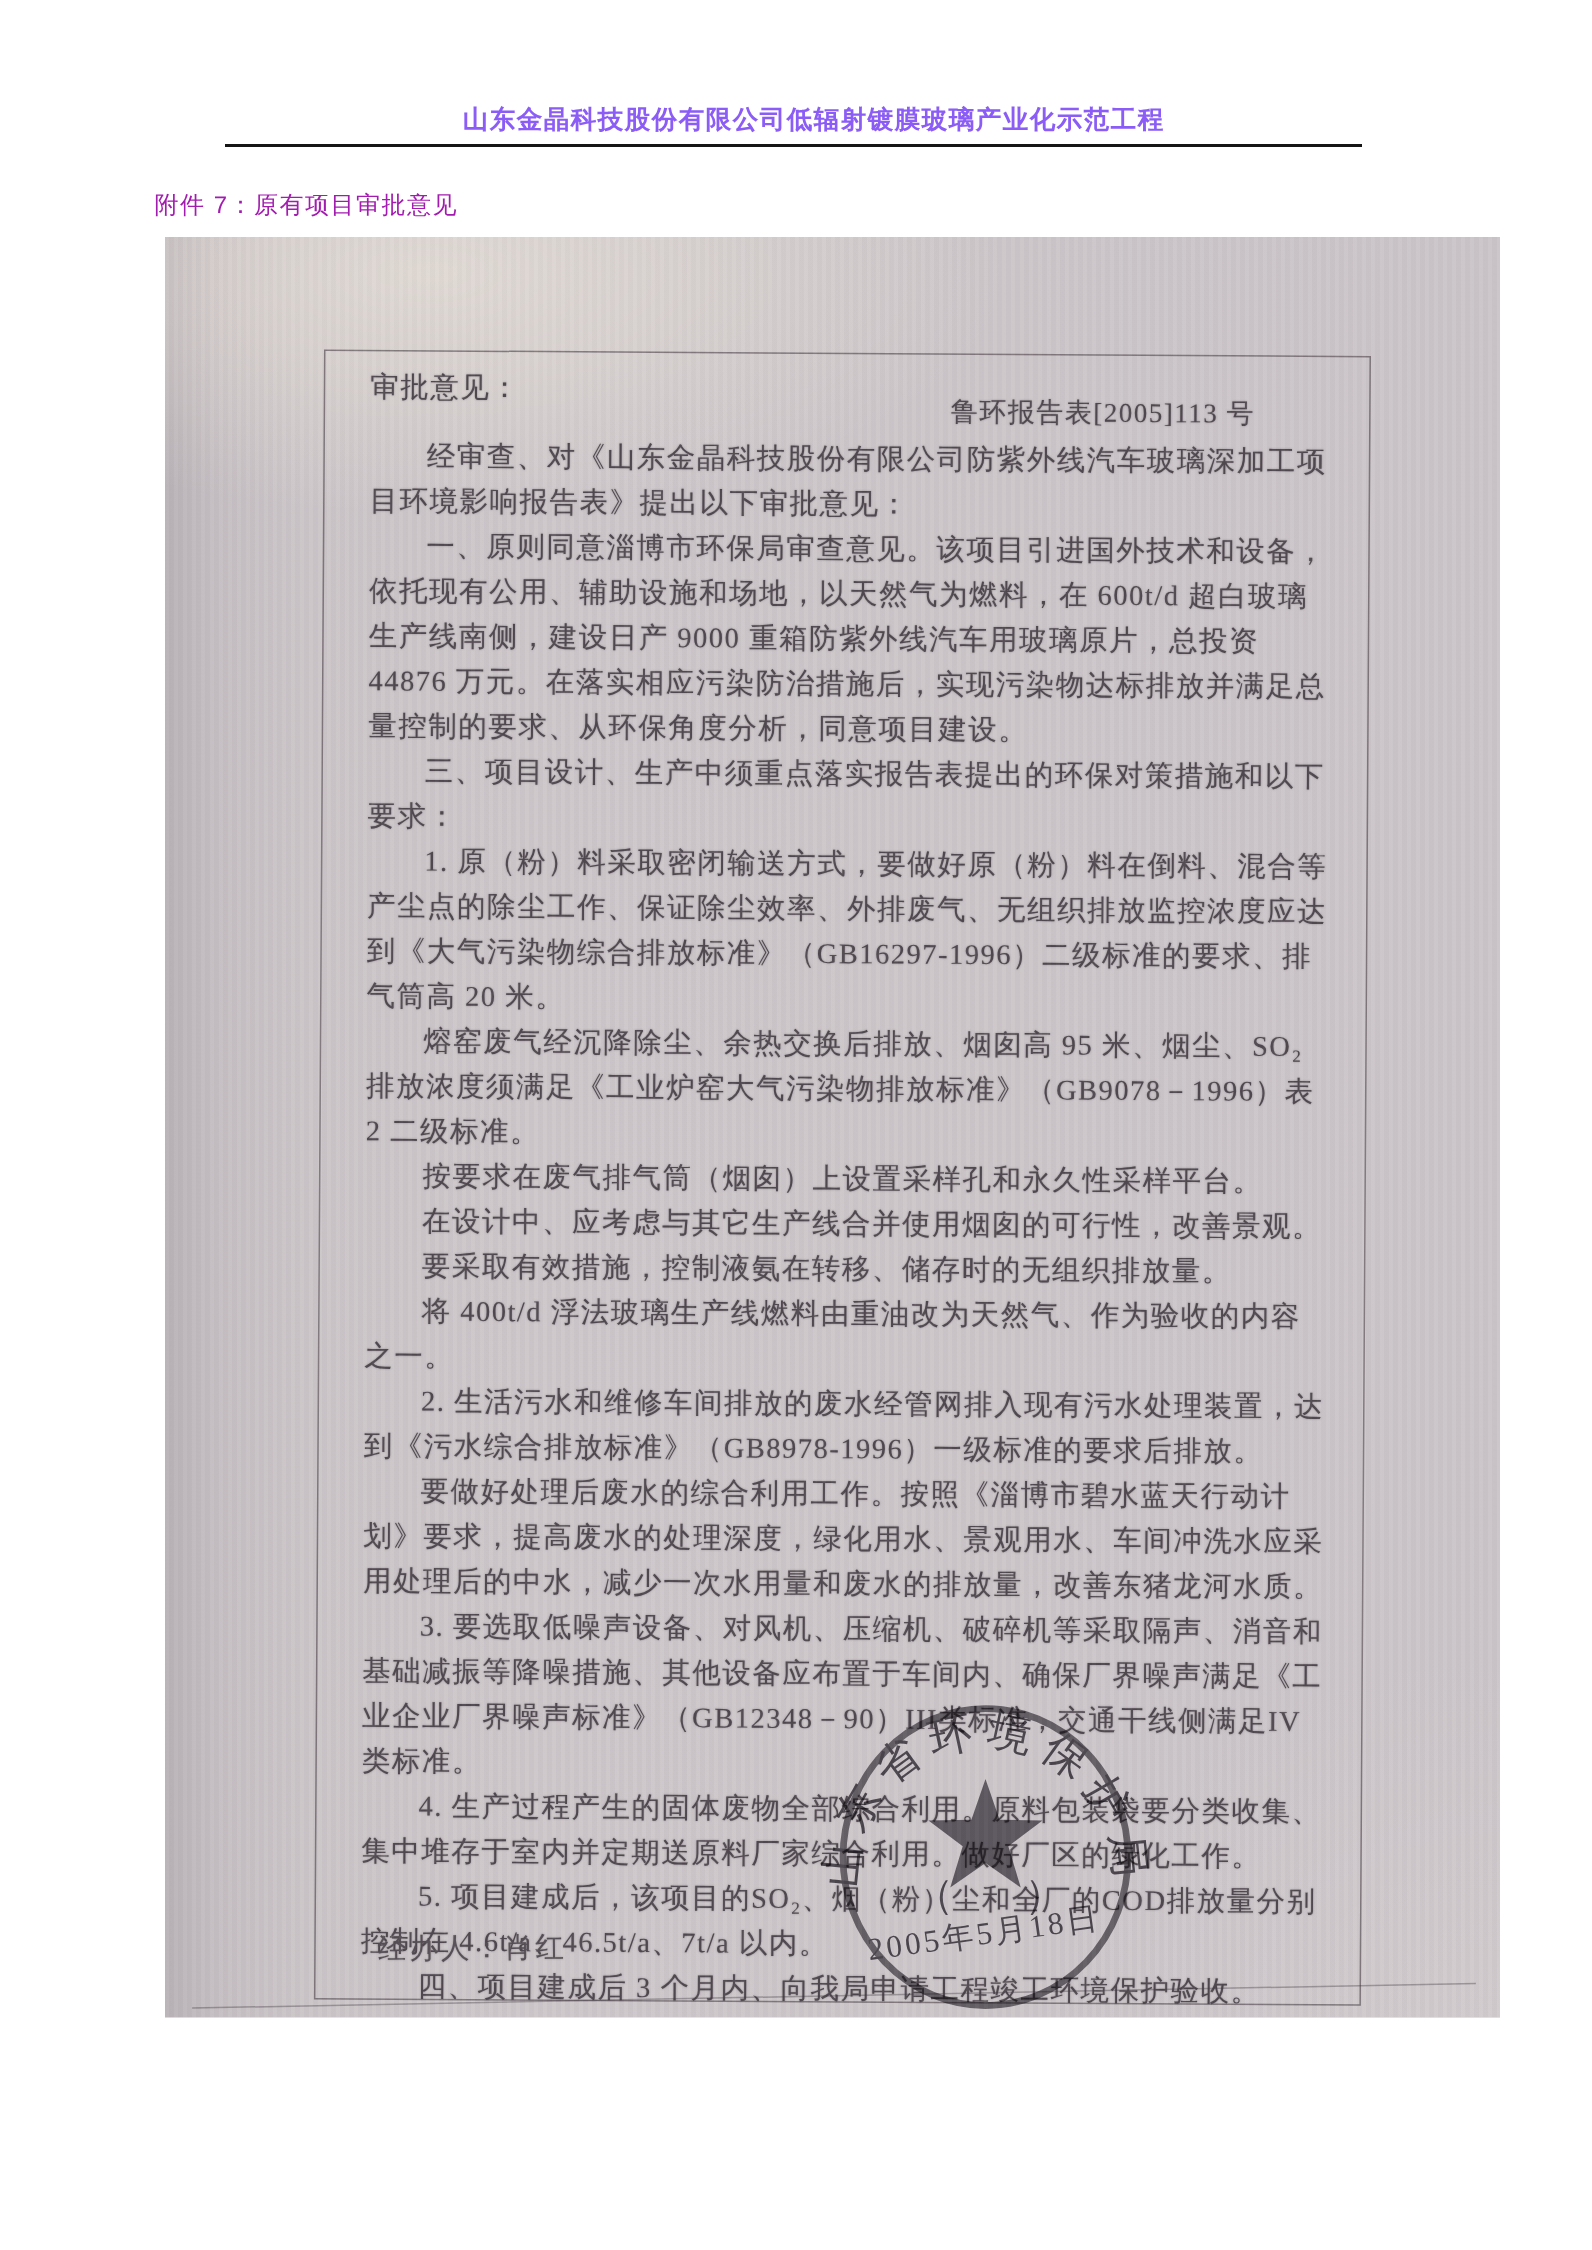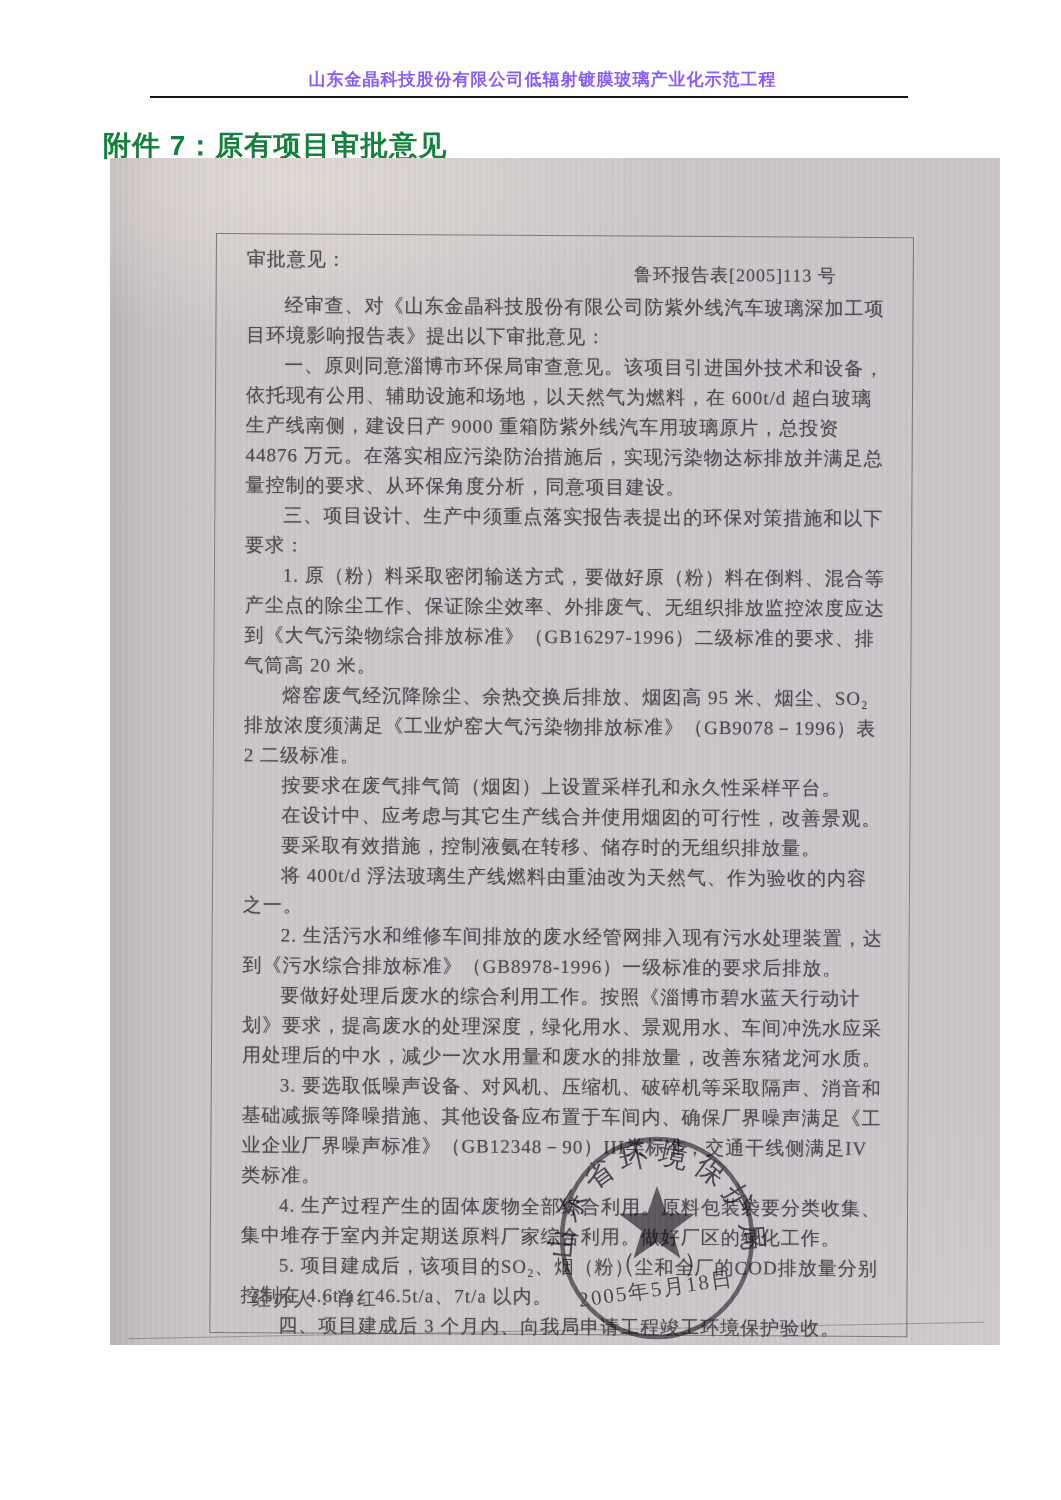--- a/index.html
+++ b/index.html
@@ -11,21 +11,21 @@
   .page-header{
     position:absolute;left:12px;top:68px;width:1061px;text-align:center;
     font-size:17px;font-weight:600;color:#8b5cf6;letter-spacing:1px;
   }
   .header-rule{
     position:absolute;left:150px;top:96px;width:758px;height:2px;background:#151515;
   }
   .attachment-title{
     position:absolute;left:103px;top:127px;
     font-family:"Liberation Sans","DejaVu Sans",sans-serif;
-    font-size:28px;font-weight:bold;color:#15803d;letter-spacing:1px;
+    font-size:16px;font-weight:normal;color:#a21caf;letter-spacing:1px;
   }
   
   .photo{
     position:absolute;left:110px;top:158px;width:890px;height:1187px;
     background:
       radial-gradient(ellipse 620px 260px at 20% 2%, rgba(240,233,221,0.55), rgba(240,233,221,0) 62%),
       radial-gradient(ellipse 500px 400px at 100% 100%, rgba(215,209,210,0.5), rgba(215,209,210,0) 60%),
       linear-gradient(90deg, #b9b2b7 0px, #c5bec2 34px, #cbc5c8 90px, #cdc7ca 240px, #cbc5c9 100%);
     overflow:hidden;
   }

